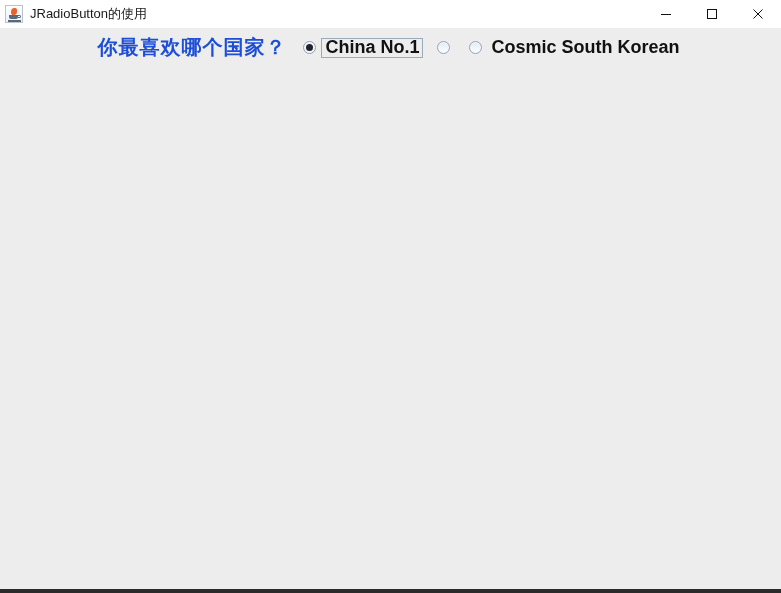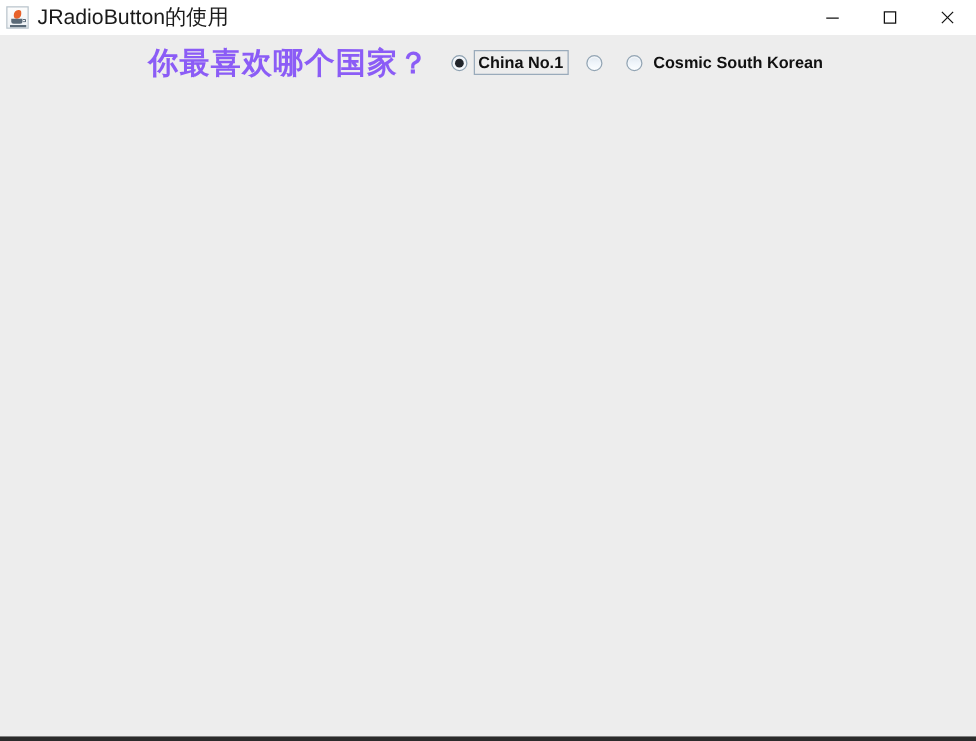--- a/index.html
+++ b/index.html
@@ -84,21 +84,21 @@
     position: absolute;
     left: 5px;
     top: 2px;
     width: 6px;
     height: 7px;
     background: #e8622a;
     border-radius: 60% 30% 55% 40%;
   }
   #window-title {
     font-family: "Liberation Sans", sans-serif;
-    font-size: 17px;
+    font-size: 13px;
     color: #1a1a1a;
     margin-left: 7px;
     white-space: nowrap;
     line-height: 28px;
   }
   #window-controls {
     display: flex;
     flex: 0 0 auto;
     height: 28px;
   }
@@ -127,22 +127,22 @@
     top: 6px;
     width: 781px;
     display: flex;
     align-items: center;
     justify-content: center;
   }
 
   #question-label {
     font-family: "Liberation Serif", "DejaVu Serif", serif;
     font-weight: bold;
-    font-size: 24px;
-    color: #8b5cf6;
+    font-size: 20px;
+    color: #1d4ed8;
     letter-spacing: 1px;
     margin-right: 17px;
     white-space: nowrap;
   }
 
   .radio-item {
     display: flex;
     align-items: center;
     margin-right: 14px;
     white-space: nowrap;
@@ -174,21 +174,21 @@
     height: 7px;
     margin-left: -3.5px;
     margin-top: -3.5px;
     border-radius: 50%;
     background: #20242a;
   }
 
   .radio-label {
     font-family: "Liberation Sans", sans-serif;
     font-weight: bold;
-    font-size: 13px;
+    font-size: 18px;
     color: #111111;
     padding: 1px 3px 2px 3px;
     border: 1px solid transparent;
     line-height: 15px;
   }
   .radio-item.focused .radio-label {
     border: 1px solid #9aabbb;
   }
 
   

